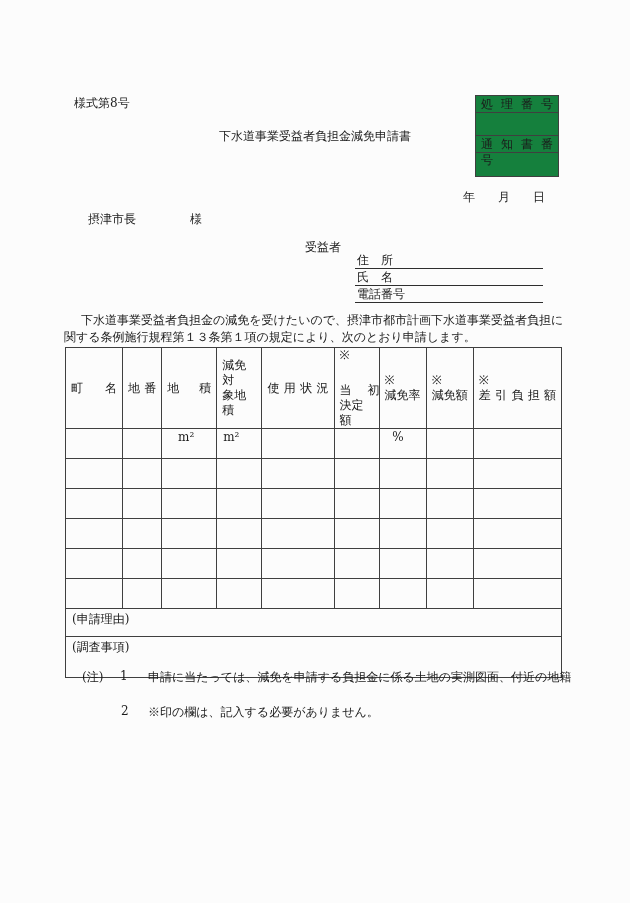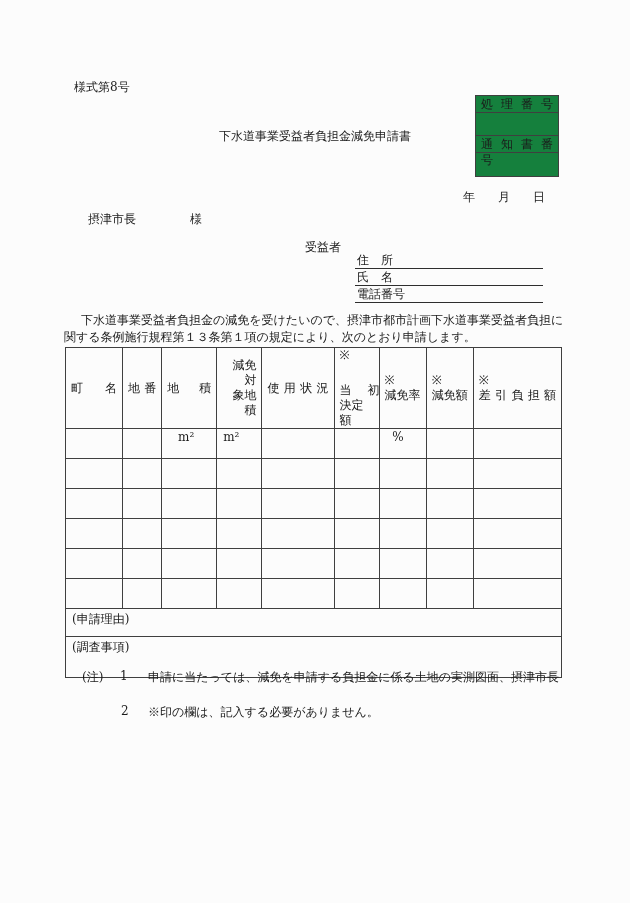--- a/index.html
+++ b/index.html
@@ -8,21 +8,21 @@
     position:relative;
     width:630px; height:903px;
     background:#fcfcfc;
     font-family:"DejaVu Serif","Liberation Serif",serif;
     font-size:12px;
     color:#1b1b1b;
     overflow:hidden;
   }
   .abs { position:absolute; }
 
-  .form-number { left:74px; top:79px; }
+  .form-number { left:74px; top:95px; }
   .doc-title  { left:0; top:128px; width:100%; text-align:center; }
 
   
   .process-box { left:475px; top:95px; width:84px; border:1px solid #3f3f3f; background:#15803d; }
   .pb-row { border-bottom:1px solid #3f3f3f; }
   .pb-row:last-child { border-bottom:none; }
   .pb-head { height:17px; line-height:16px; padding:0 5px;
              text-align:justify; text-align-last:justify; }
   .pb-blank { height:23px; }
 
@@ -41,21 +41,21 @@
 
   
   .app-table { position:absolute; left:65px; top:347px; width:497px;
                border-collapse:collapse; table-layout:fixed; }
   .app-table th, .app-table td {
     border:1px solid #3f3f3f; font-weight:normal; font-size:12px;
     color:#1b1b1b; overflow:hidden;
   }
   .hrow th { height:48px; vertical-align:middle; padding:0 5px; line-height:15px; }
   .just { text-align:justify; text-align-last:justify; }
-  .center2 { text-align:right; padding:0 2px; }
+  .center2 { text-align:left; padding:0 2px; }
   .mark-head { text-align:left; padding:0 4px; }
   .mark-head .jl { text-align:justify; text-align-last:justify; }
   .mark-head .jn { width:40px;margin-top:20px; }
   .unit-row td, .data-row td { height:30px; }
   .unit { text-align:right; vertical-align:top; padding:1px 22px 0 0; }
   .span-row td { vertical-align:top; text-align:left; padding:2px 6px; }
   .reason-row td { height:28px;margin-left:40px; }
   .invest-row td { height:41px; }
 
   
@@ -223,17 +223,17 @@
         <td colspan="9">(申請理由)</td>
       </tr>
       <tr class="span-row invest-row">
         <td colspan="9">(調査事項)</td>
       </tr>
     </tbody>
   </table>
 
   <span class="abs note-label">(注)</span>
   <span class="abs note1-num">1</span>
-  <span class="abs note1-l1">申請に当たっては、減免を申請する負担金に係る土地の実測図面、摂津市長</span>
+  <span class="abs note1-l1">申請に当たっては、減免を申請する負担金に係る土地の実測図面、付近の地籍</span>
   <span class="abs note2-num">2</span>
   <span class="abs note2-text">※印の欄は、記入する必要がありません。</span>
 
 </div>
 
 </body></html>

